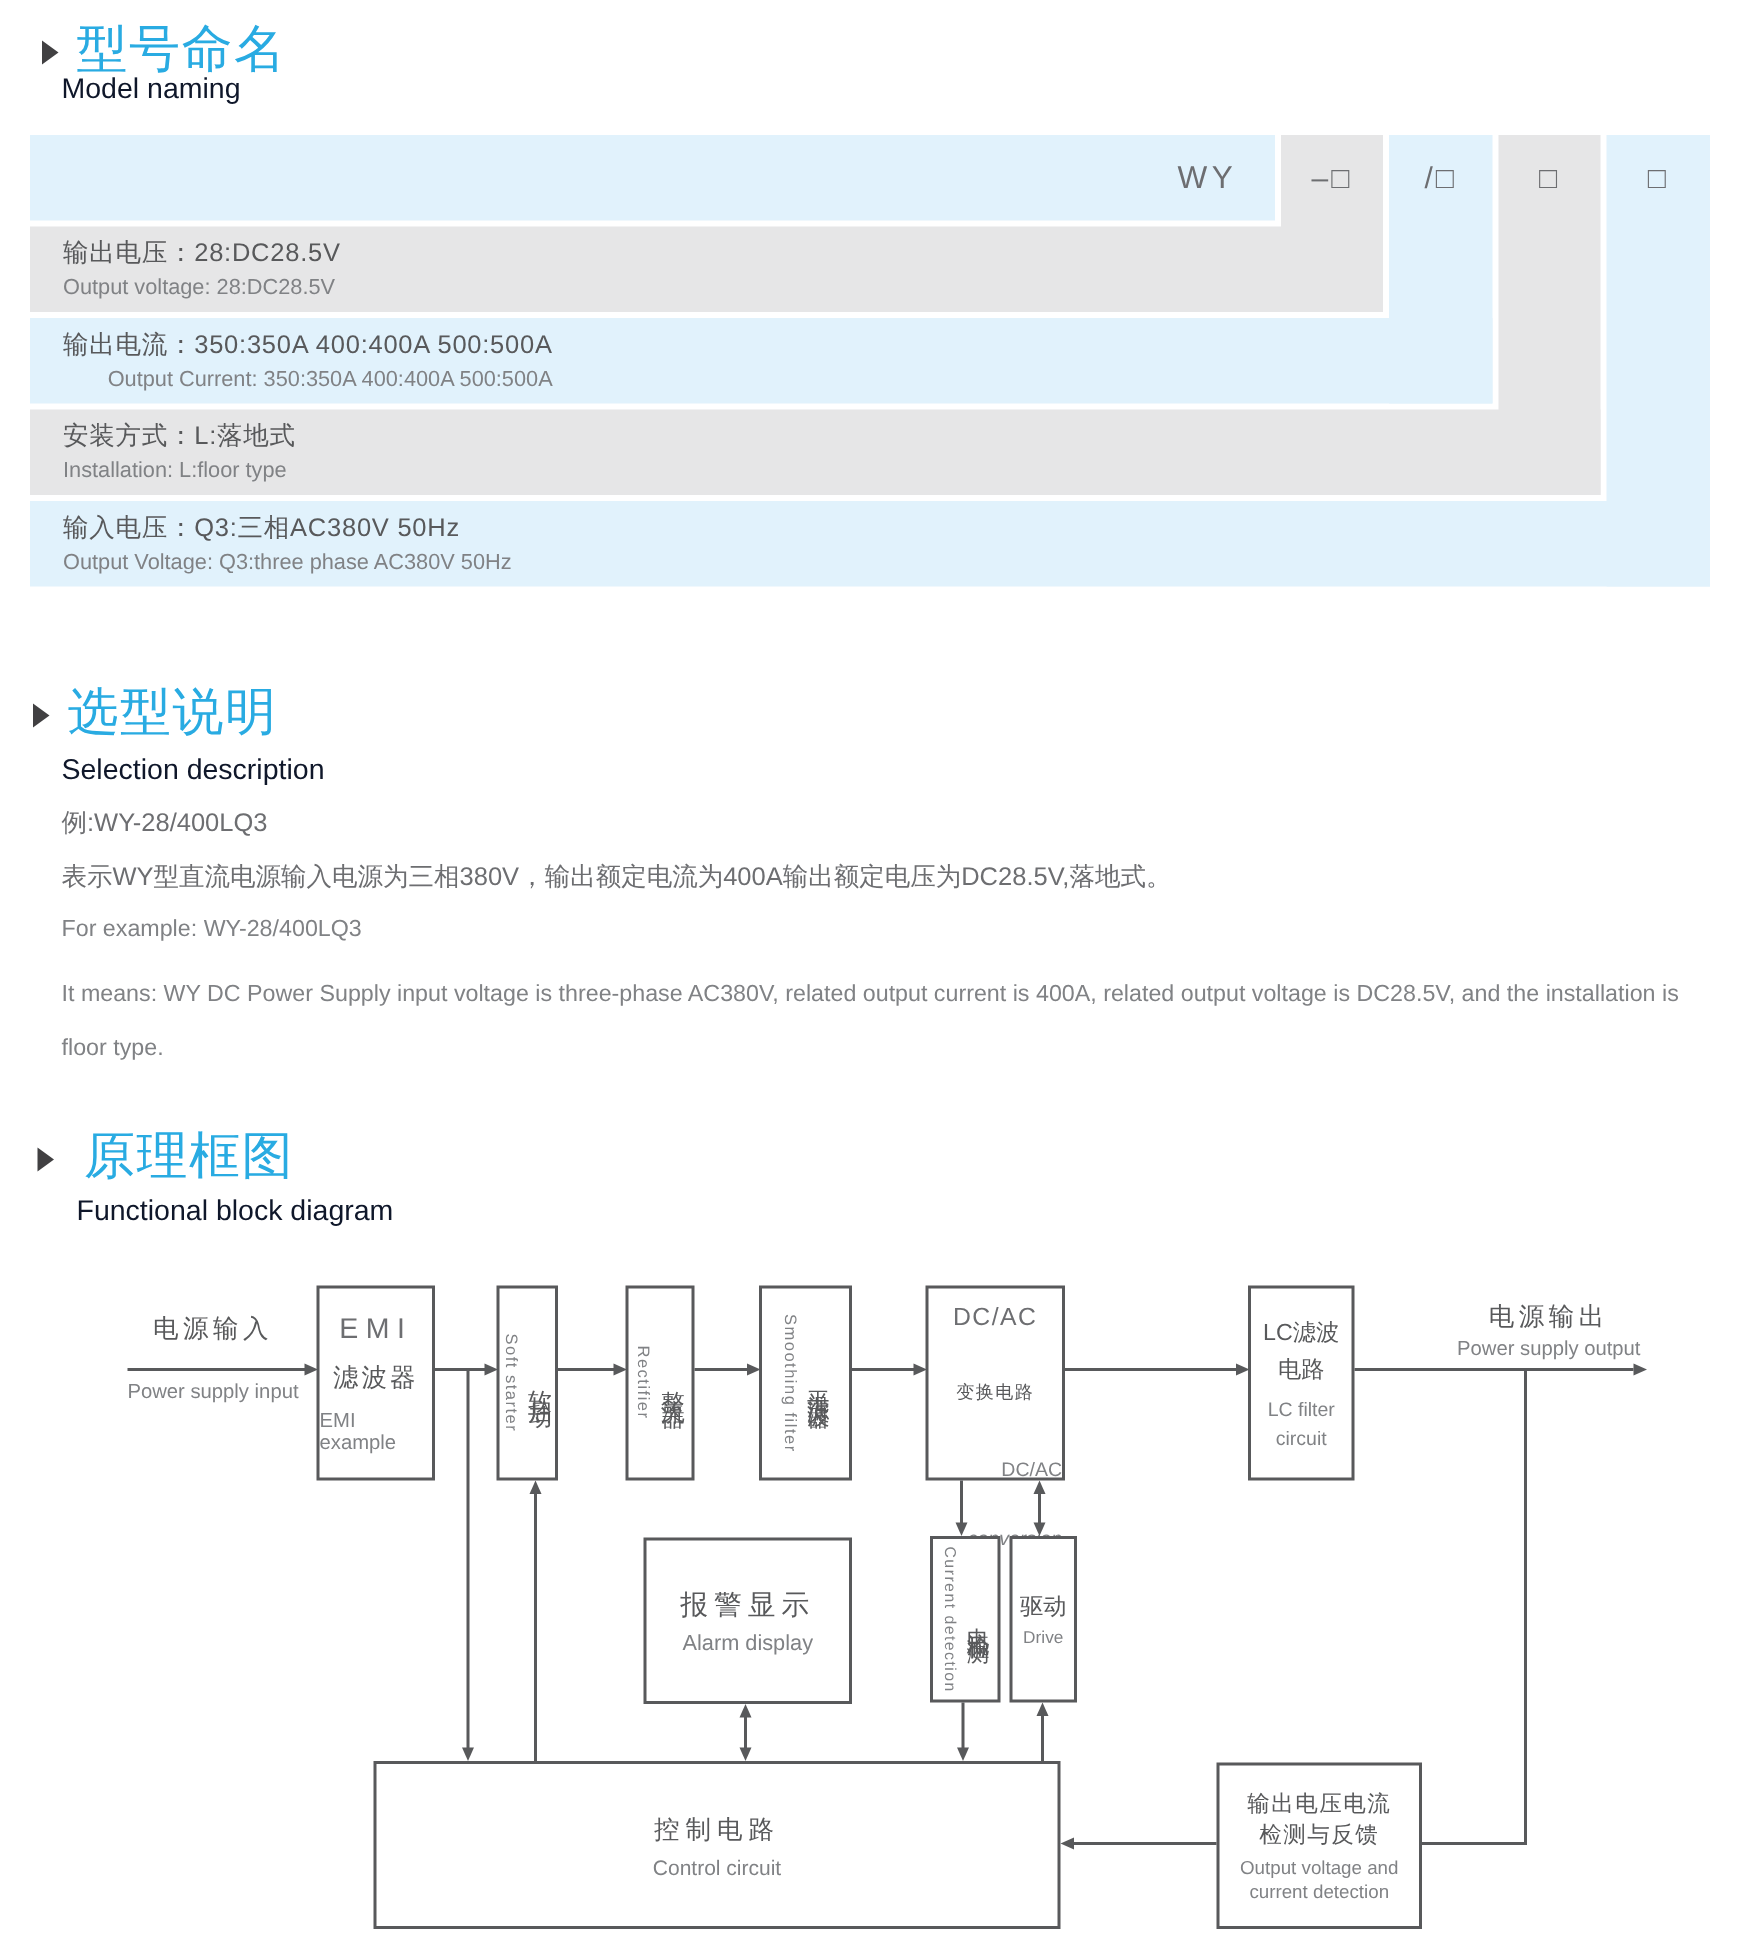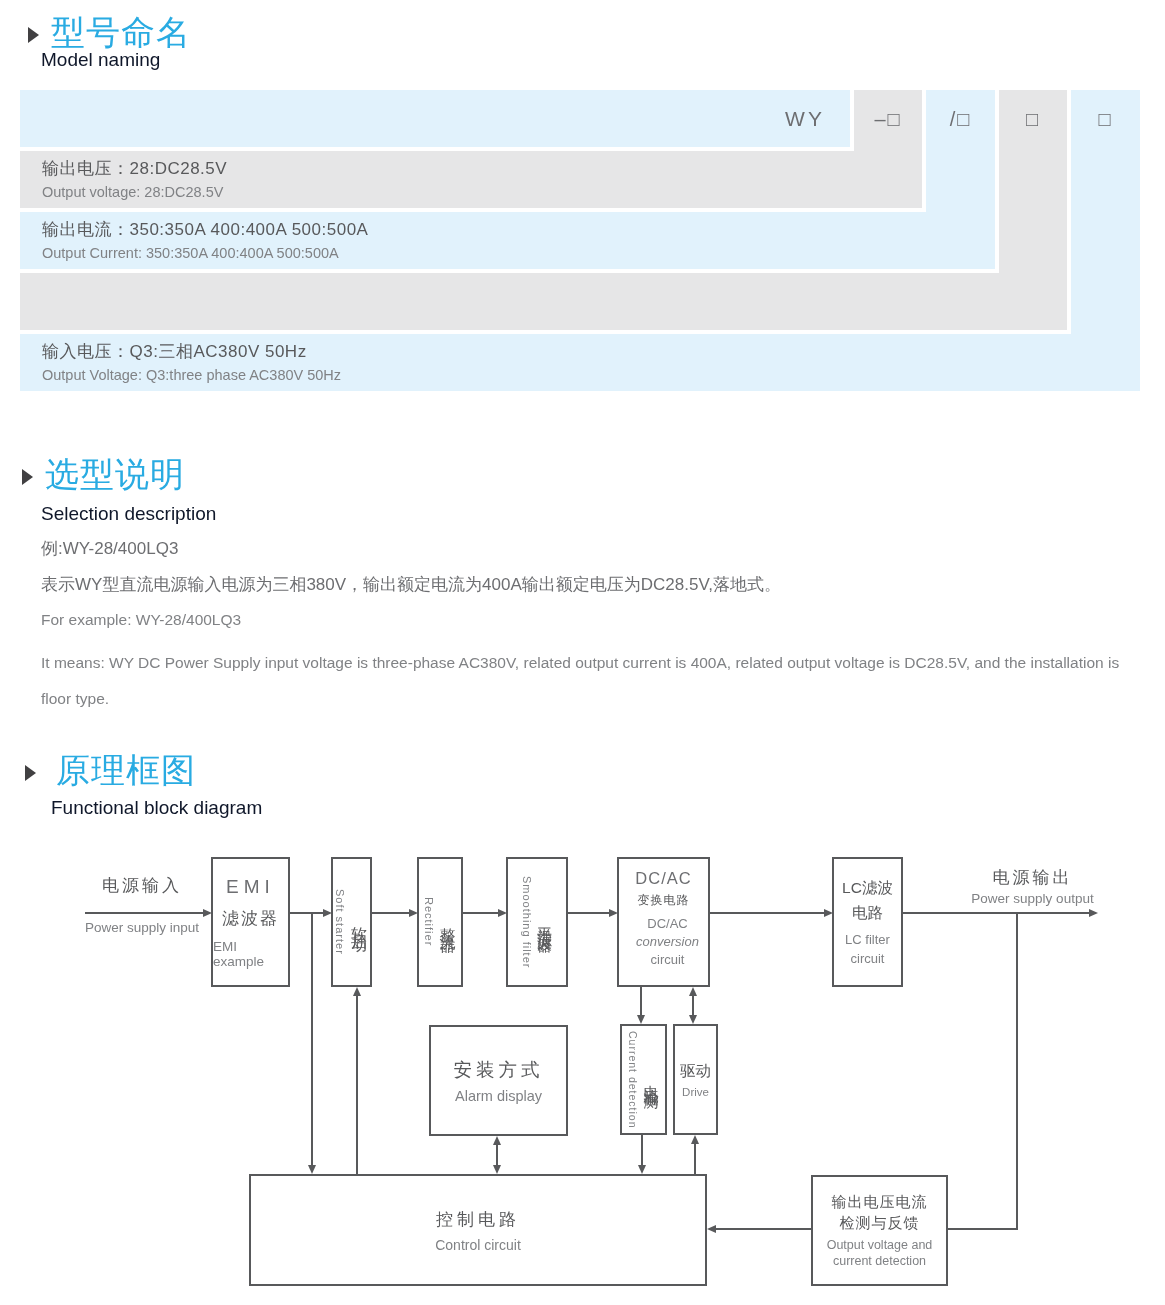--- a/index.html
+++ b/index.html
@@ -75,23 +75,27 @@
     <div class="band blue" style="top:0;width:830px;"></div>
     <div class="band gray" style="top:61px;width:902px;"></div>
     <div class="band blue" style="top:122px;width:975px;"></div>
     <div class="band gray" style="top:183px;width:1047px;"></div>
     <div class="band blue" style="top:244px;width:1120px;"></div>
 
     <div class="rowtext" style="top:61px;">
       <span class="zh">输出电压：28:DC28.5V</span>
       <span class="en">Output voltage: 28:DC28.5V</span>
     </div>
-    <div class="rowtext" style="top:122px;">
+    <div class="rowtext" style="top:122px;text-align:right;">
       <span class="zh">输出电流：350:350A  400:400A  500:500A</span>
       <span class="en">Output Current: 350:350A  400:400A  500:500A</span>
+    </div>
+    <div class="rowtext" style="top:183px;">
+      <span class="zh">安装方式：L:落地式</span>
+      <span class="en">Installation:  L:floor type</span>
     </div>
     <div class="rowtext" style="top:244px;">
       <span class="zh">输入电压：Q3:三相AC380V 50Hz</span>
       <span class="en">Output Voltage:  Q3:three phase AC380V 50Hz</span>
     </div>
 
     <div class="codelabel" style="left:740px;width:90px;letter-spacing:3px;font-size:21px;">WY</div>
     <div class="codelabel" style="left:834px;width:68px;">–□</div>
     <div class="codelabel" style="left:906px;width:69px;">/□</div>
     <div class="codelabel" style="left:979px;width:68px;">□</div>
@@ -153,41 +157,41 @@
     </div>
 
     <div class="box" style="left:506px;top:17px;width:62px;height:130px;">
       <div class="vwrap">
         <span class="ven">Smoothing filter</span>
         <span class="vzh" style="font-size:15px;letter-spacing:3px;">平滑滤波器</span>
       </div>
     </div>
 
     <div class="box" style="left:617px;top:17px;width:93px;height:130px;align-items:flex-start;justify-content:flex-start;">
-      <div class="col" style="width:100%;padding-top:10px;align-items:center;">
+      <div class="col" style="width:100%;padding-top:10px;align-items:flex-end;gap:28px;">
         <span style="font-size:16.5px;color:#6d6e71;align-self:center;letter-spacing:1px;">DC/AC</span>
         <span style="font-size:12px;color:var(--zh);align-self:center;letter-spacing:1px;margin-top:4px;">变换电路</span>
         <span style="font-size:13px;color:var(--en);margin:7px 0 0 8px;">DC/AC</span>
         <span style="font-size:13px;color:var(--en);margin:3px 0 0 8px;font-style:italic;">conversion</span>
         <span style="font-size:13px;color:var(--en);margin:3px 0 0 8px;">circuit</span>
       </div>
     </div>
 
     <div class="box" style="left:832px;top:17px;width:71px;height:130px;">
       <div class="col" style="gap:4px;">
         <span style="font-size:15.5px;color:var(--zh);">LC滤波</span>
         <span style="font-size:15.5px;color:var(--zh);">电路</span>
         <span style="font-size:13px;color:var(--en);margin-top:4px;">LC filter</span>
         <span style="font-size:13px;color:var(--en);">circuit</span>
       </div>
     </div>
 
     <div class="box" style="left:429px;top:185px;width:139px;height:111px;">
       <div class="col" style="gap:6px;">
-        <span style="font-size:18.5px;color:var(--zh);letter-spacing:4px;">安装方式</span>
+        <span style="font-size:18.5px;color:var(--zh);letter-spacing:4px;">报警显示</span>
         <span style="font-size:14.5px;color:var(--en);">Alarm display</span>
       </div>
     </div>
 
     <div class="box" style="left:620px;top:184px;width:47px;height:111px;">
       <div class="vwrap">
         <span class="ven" style="font-size:10.5px;">Current detection</span>
         <span class="vzh" style="font-size:15px;letter-spacing:3px;">电流检测</span>
       </div>
     </div>

